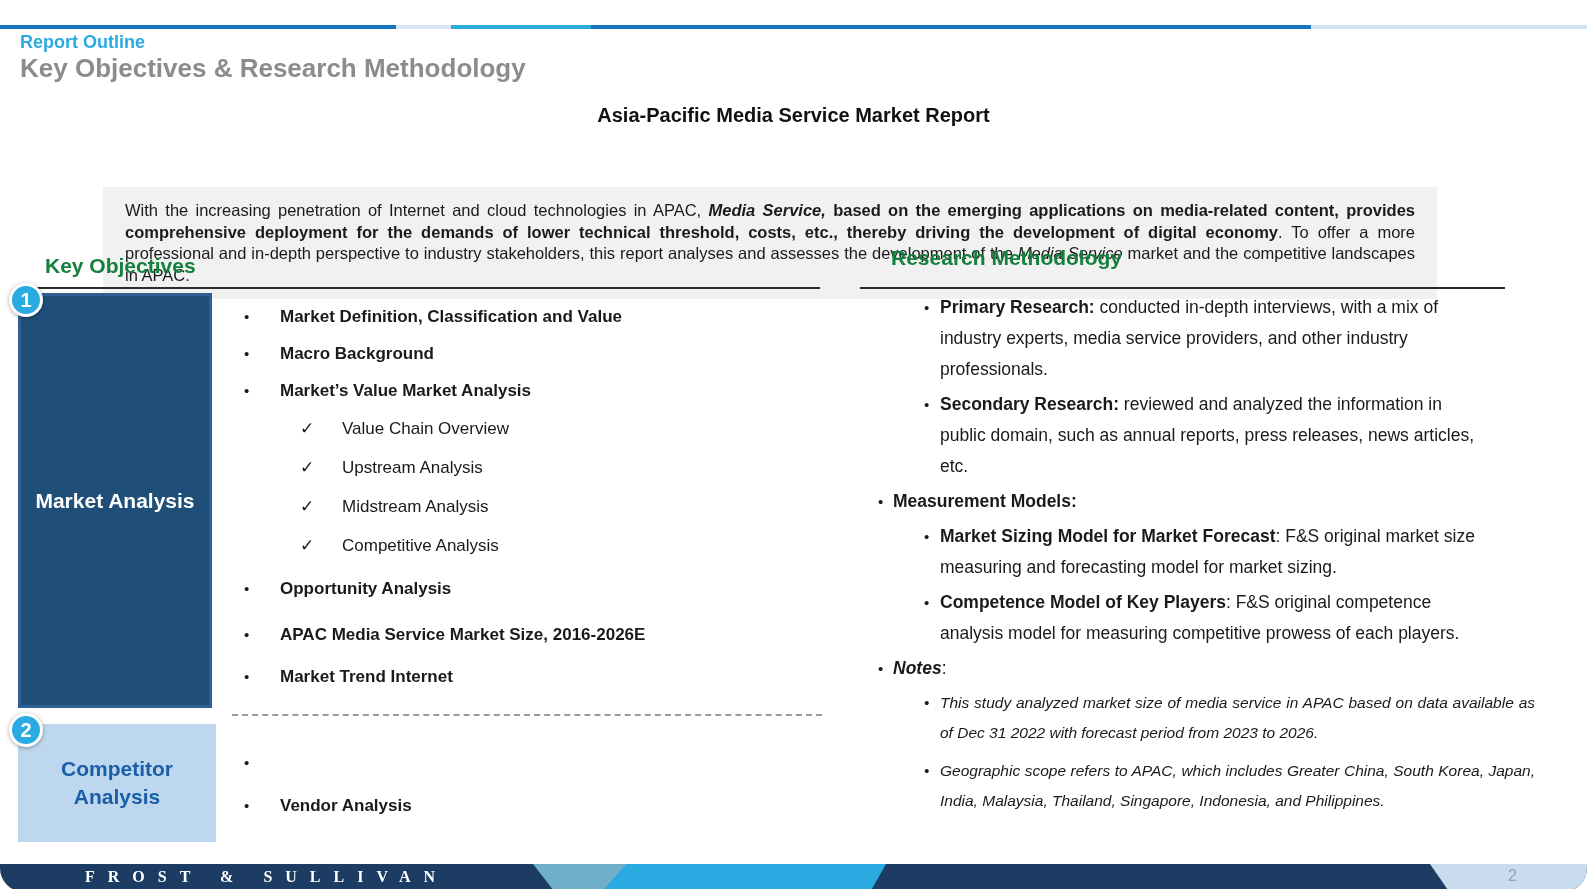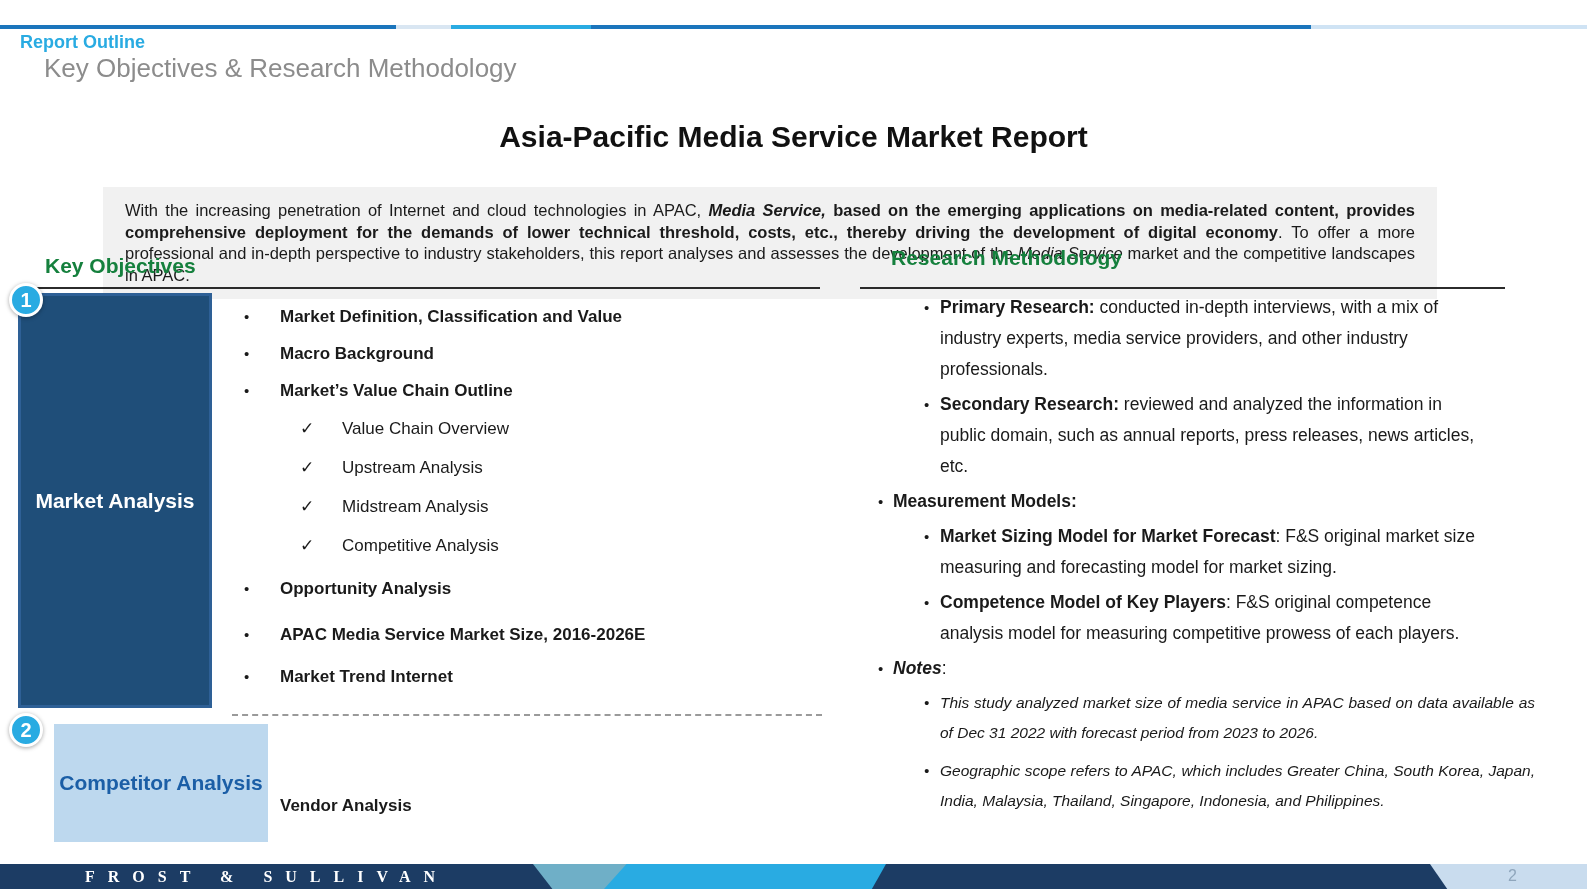--- a/index.html
+++ b/index.html
@@ -1,50 +1,50 @@
 <!DOCTYPE html>
 <html><head>
 <meta charset="utf-8">
 <style>
   * { margin:0; padding:0; box-sizing:border-box; }
   body { background:#ffffff; font-family:"Liberation Sans", sans-serif; }
-  .slide { position:relative; width:1587px; height:892px; background:#ffffff; overflow:hidden; }
+  .slide { position:relative; width:1587px; height:892px; background:#ffffff; overflow:hidden;border-radius:24px; }
 
   
   .top-line { position:absolute; top:25px; left:0; width:1587px; height:4px; }
   .top-line .seg { position:absolute; top:0; height:4px; }
   .seg-a { left:0; width:396px; background:#1B75BC; }
   .seg-b { left:396px; width:55px; background:#D9E6F2; }
   .seg-c { left:451px; width:140px; background:#29ABE2; }
   .seg-d { left:591px; width:720px; background:#1B75BC; }
   .seg-e { left:1311px; width:276px; background:#CFE3F4; }
 
   .eyebrow { position:absolute; left:20px; top:32px; font-size:18px; font-weight:bold; color:#29ABE2; }
-  .page-heading { position:absolute; left:20px; top:53px; font-size:26px; font-weight:normal; color:#8C8C8C;margin-left:24px; }
-
-  .main-title { position:absolute; left:0; width:1587px; top:104px; text-align:center; font-size:30px; font-weight:bold; color:#111111;margin-top:16px; }
+  .page-heading { position:absolute; left:20px; top:53px; font-size:26px; font-weight:bold; color:#8C8C8C; }
+
+  .main-title { position:absolute; left:0; width:1587px; top:104px; text-align:center; font-size:20px; font-weight:bold; color:#111111; }
 
   .intro { position:absolute; left:103px; top:148px; width:1334px; background:#F1F1F1; padding:13px 22px; font-size:16.5px; line-height:21.5px; color:#1A1A1A; text-align:justify;margin-top:39px; }
   .b { font-weight:bold; }
   .bi { font-weight:bold; font-style:italic; }
   .i { font-style:italic; }
 
   .section-heading { position:absolute; font-size:21px; font-weight:bold; color:#15803d; }
   .ko-heading { left:45px; top:254px; }
   .rm-heading { left:891px; top:246px; }
   .rule { position:absolute; height:2px; background:#2b2b2b; }
   .ko-rule { left:30px; top:287px; width:790px; }
   .rm-rule { left:860px; top:287px; width:645px; }
 
   .badge { position:absolute; width:34px; height:34px; border-radius:50%; background:#29ABE2; border:3px solid #ffffff; box-shadow:0 1px 4px rgba(0,0,0,.35); color:#ffffff; font-size:20px; font-weight:bold; display:flex; align-items:center; justify-content:center; z-index:3; }
   .badge-1 { left:9px; top:283px; }
   .badge-2 { left:9px; top:713px; }
 
   .market-box { position:absolute; left:18px; top:293px; width:194px; height:415px; background:#1F4E79; border:3px solid #2E6096; display:flex; align-items:center; justify-content:center; text-align:center; color:#ffffff; font-weight:bold; font-size:21px; line-height:28px; z-index:2; }
-  .competitor-box { position:absolute; left:18px; top:724px; width:214px; height:118px; background:#BDD8EE; display:flex; align-items:center; justify-content:center; text-align:center; color:#1B5EA6; font-weight:bold; font-size:21px; line-height:28px; z-index:2;margin-left:36px; }
+  .competitor-box { position:absolute; left:18px; top:724px; width:198px; height:118px; background:#BDD8EE; display:flex; align-items:center; justify-content:center; text-align:center; color:#1B5EA6; font-weight:bold; font-size:21px; line-height:28px; z-index:2; }
 
   .ko-list { position:absolute; left:232px; top:306px; width:600px; font-size:17px; line-height:21px; color:#1A1A1A; }
   .ko-item { display:flex; margin-bottom:16px; font-weight:bold; }
   .ko-bullet { flex:0 0 48px; padding-left:12px; font-weight:normal; font-size:15px; }
   .ko-sub { display:flex; margin-bottom:18px; font-weight:normal; }
   .ko-check { flex:0 0 42px; margin-left:68px; }
   .mb17 { margin-bottom:17px; } .mb21 { margin-bottom:21px; } .mb22 { margin-bottom:22px; } .mb25 { margin-bottom:25px; }
 
   .dashed-line { position:absolute; left:232px; top:714px; width:590px; border-top:2px dashed #9a9a9a; }
 
@@ -102,21 +102,21 @@
     <div class="ko-item">
       <span class="ko-bullet">•</span>
       <span>Market Definition, Classification and Value</span>
     </div>
     <div class="ko-item">
       <span class="ko-bullet">•</span>
       <span>Macro Background</span>
     </div>
     <div class="ko-item mb17">
       <span class="ko-bullet">•</span>
-      <span>Market’s Value Chain Outline</span>
+      <span>Market’s Value Market Analysis</span>
     </div>
     <div class="ko-sub">
       <span class="ko-check">✓</span>
       <span>Value Chain Overview</span>
     </div>
     <div class="ko-sub">
       <span class="ko-check">✓</span>
       <span>Upstream Analysis</span>
     </div>
     <div class="ko-sub">

